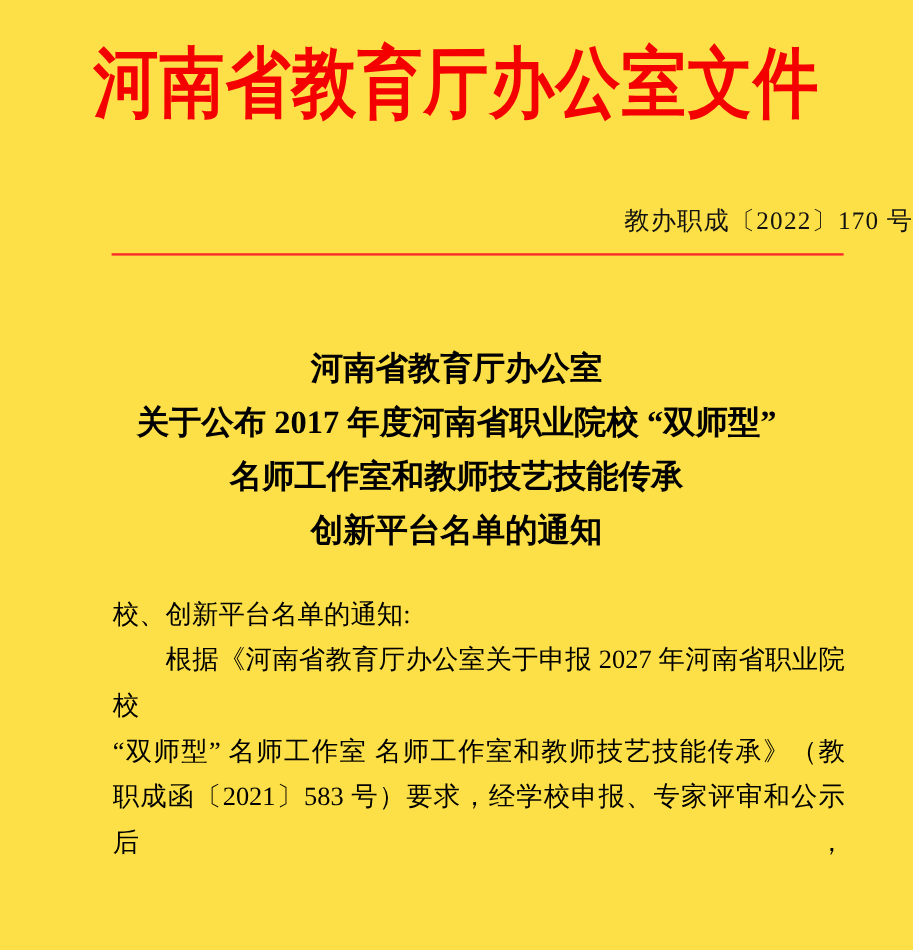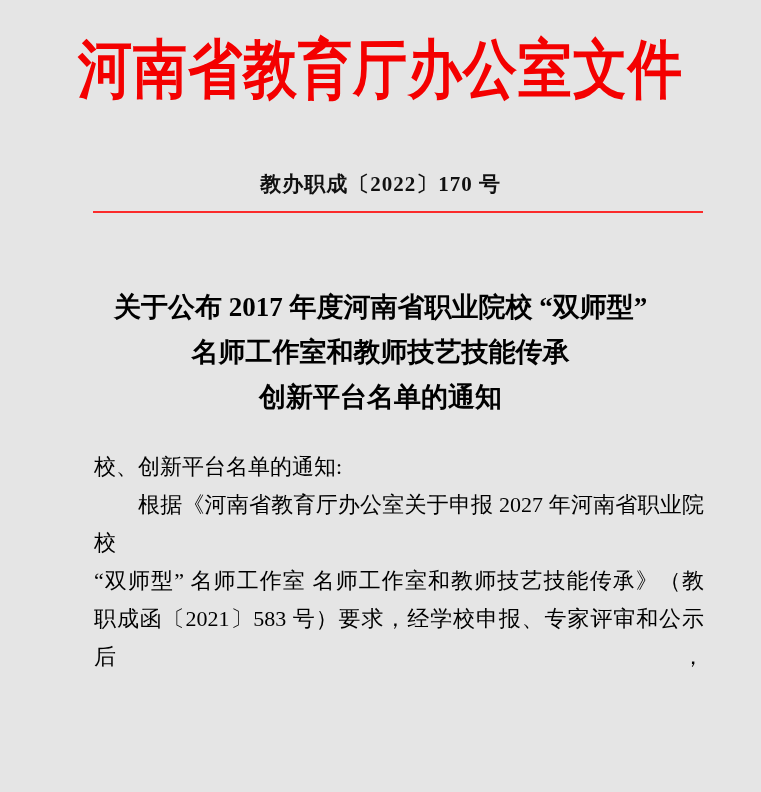--- a/index.html
+++ b/index.html
@@ -4,21 +4,21 @@
 <style>
   html, body {
     margin: 0;
     padding: 0;
     background: #ffffff;
   }
   .page {
     position: relative;
     width: 761px;
     height: 792px;
-    background: #e5e5e5;
+    background: #fde047;
     overflow: hidden;
     font-family: "Liberation Serif", "DejaVu Serif", serif;
     color: #000000;
   }
   .org-header {
     margin-top: 30px;
     height: 80px;
     line-height: 80px;
     text-align: center;
     font-size: 54px;
@@ -26,25 +26,24 @@
     color: #f40000;
     letter-spacing: 1px;
     white-space: nowrap;
     transform: scaleY(1.18);
     transform-origin: 50% 50%;
   }
   .doc-number {
     margin-top: 60px;
     height: 28px;
     line-height: 28px;
-    text-align: center;
+    text-align: right;
     font-size: 21px;
     letter-spacing: 1px;
     color: #111111;
-    font-weight: bold;
   }
   .red-line {
     margin: 13px 0 0 93px;
     width: 610px;
     height: 0;
     border-top: 2px solid #fb2b2b;
   }
   .notice-title {
     margin-top: 72px;
     text-align: center;
@@ -76,20 +75,21 @@
 
 <div class="page">
 
   <div class="org-header">河南省教育厅办公室文件</div>
 
   <div class="doc-number">教办职成〔2022〕170 号</div>
 
   <div class="red-line"></div>
 
   <div class="notice-title">
+    <div class="line">河南省教育厅办公室</div>
     <div class="line">关于公布 2017 年度河南省职业院校 “双师型”</div>
     <div class="line">名师工作室和教师技艺技能传承</div>
     <div class="line">创新平台名单的通知</div>
   </div>
 
   <div class="body-text">
     <div class="line">校、创新平台名单的通知:</div>
 
     <div class="line fill indent">根据《河南省教育厅办公室关于申报 2027 年河南省职业院校</div>
     <div class="line fill">“双师型” 名师工作室 名师工作室和教师技艺技能传承》（教</div>

